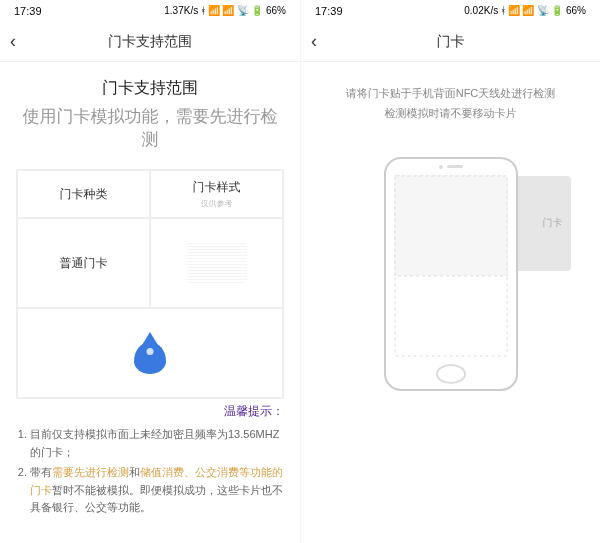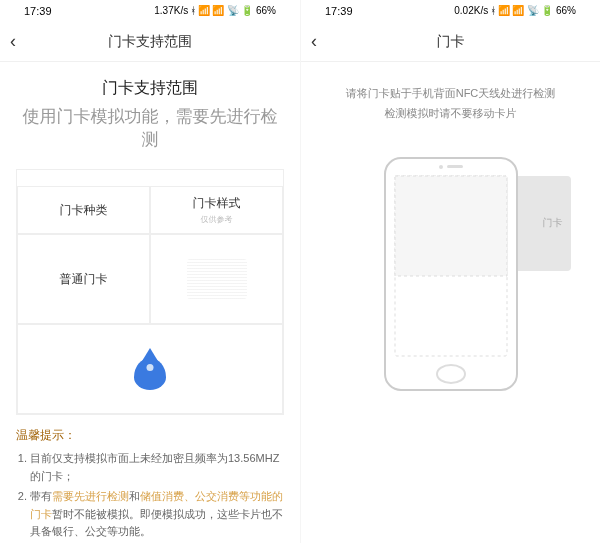--- a/index.html
+++ b/index.html
@@ -18,21 +18,21 @@
       overflow: hidden;
     }
     .screen + .screen { border-left: 1px solid #f5f5f5; }
 
     
     .statusbar {
       height: 22px;
       display: flex;
       align-items: center;
       justify-content: space-between;
-      padding: 0 24px;
+      padding: 0 14px;
       font-size: 11px;
       color: #000;
     }
     .sb-left { font-weight: 500; }
     .sb-right { display: flex; align-items: center; gap: 2px; justify-content: flex-end; }
     .sb-right span { font-size: 10px; line-height: 1; }
 
     
     .header {
       height: 40px;
@@ -81,21 +81,21 @@
       border: 1px solid #eee;
       min-height: 48px;
       display: flex;
       flex-direction: column;
       align-items: center;
       justify-content: center;
       font-size: 12px;
       color: #333;
       padding: 8px 4px;
     }
-    .row.hdr .cell { min-height: 44px; margin-top: 16px; }
+    .row.hdr .cell { min-height: 44px; }
     .cell-sub {
       font-size: 8px;
       color: #bbb;
       margin-top: 2px;
     }
     .row.body .cell { min-height: 90px; }
 
     
     .card-sample {
       width: 60px;
@@ -134,24 +134,25 @@
       position: absolute;
       top: 0; left: 50%;
       transform: translateX(-50%);
       width: 0; height: 0;
       border-left: 11px solid transparent;
       border-right: 11px solid transparent;
       border-bottom: 18px solid #3a7ae0;
     }
 
     .tip-title {
-      margin-top: 12px;
+      margin-top: 4px;
       font-size: 12px;
-      color: #a16207;
+      color: #4c1d95;
       font-weight: 500;
+      text-align: right;
     }
     .tips {
       margin-top: 6px;
       font-size: 11px;
       color: #666;
       line-height: 1.6;
       padding-left: 14px;
     }
     .tips li { margin-bottom: 3px; }
     .hl { color: #d8a24a; }

